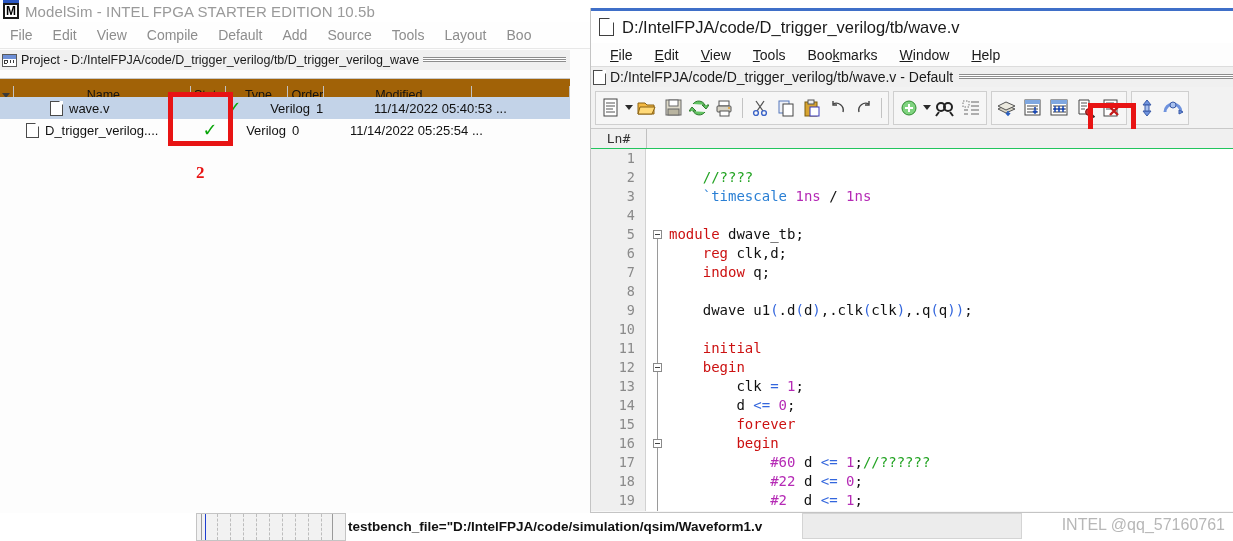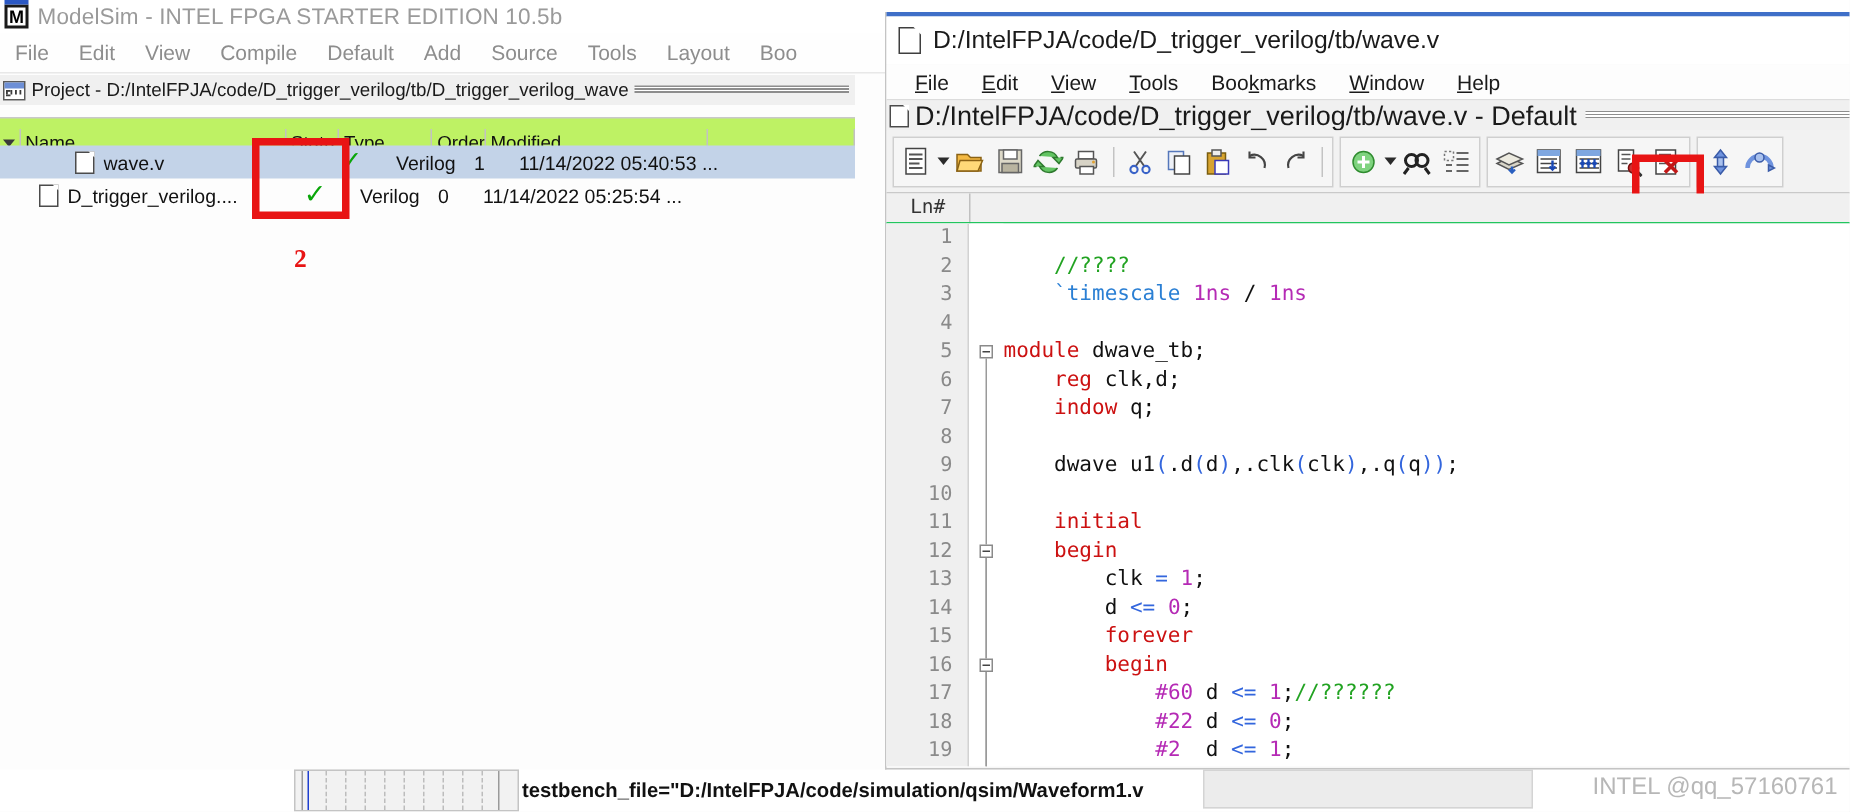--- a/index.html
+++ b/index.html
@@ -51,40 +51,40 @@
       linear-gradient(to right,#3b3b3b 1px,transparent 1px) repeat-x,
       linear-gradient(to bottom,#3b3b3b 1px,transparent 1px) repeat-y;
     background-size:3px 3px,3px 3px;
   }
   .proj-header-text{font-size:12.5px;color:#1a1a1a;white-space:nowrap;}
   .proj-header-grip{flex:1;margin:0 4px;height:7px;
     background:linear-gradient(to bottom,#8d8d8d 1px,#ffffff 1px,#ffffff 2px,#8d8d8d 2px,#8d8d8d 3px,#ffffff 3px,#ffffff 4px,#8d8d8d 4px,#8d8d8d 5px,transparent 5px);
   }
   .col-header{
     position:absolute;left:0;top:78px;width:570px;height:35px;
-    background:#bef264;border-top:1px solid #c9c9c9;border-bottom:1px solid #b9b9b9;
-    display:flex;align-items:center;box-sizing:border-box;font-size:12.5px;color:#111;
+    background:#a16207;border-top:1px solid #c9c9c9;border-bottom:1px solid #b9b9b9;
+    display:flex;align-items:center;box-sizing:border-box;font-size:12.5px;color:#111;text-align:center;
   }
   .col-cell{border-right:1px solid #c2c2c2;height:19px;line-height:19px;padding-left:3px;box-sizing:border-box;overflow:hidden;white-space:nowrap;}
   .col-sortmark{width:14px;display:flex;align-items:center;justify-content:center;border-right:1px solid #c2c2c2;height:19px;box-sizing:border-box;}
   .col-sortmark span{border-left:4px solid transparent;border-right:4px solid transparent;border-top:5px solid #3a3a3a;display:block;}
   .file-list{position:absolute;left:0;top:97px;width:570px;height:60px;}
   .file-row{height:22px;display:flex;align-items:center;font-size:13px;color:#111;box-sizing:border-box;}
   .file-row.selected{background:#c3d3e8;padding-left:24px;}
   .doc-icon{
     width:13px;height:15px;margin-left:26px;margin-right:6px;position:relative;flex:0 0 auto;
     background:#ffffff;border:1px solid #4b4b4b;box-sizing:border-box;
   }
   .doc-icon::after{content:"";position:absolute;right:-1px;top:-1px;border-left:4px solid transparent;border-top:4px solid #ffffff;}
   .cell-name{width:135px;white-space:nowrap;overflow:hidden;}
   .cell-status{width:60px;display:flex;justify-content:center;align-items:center;}
   .check{color:#0aa60a;font-size:18px;font-weight:bold;line-height:1;font-family:"DejaVu Sans",sans-serif;}
-  .cell-type{width:52px;overflow:hidden;white-space:nowrap;}
+  .cell-type{width:52px;overflow:hidden;white-space:nowrap;text-align:center;}
   .cell-order{width:30px;}
-  .cell-mod{width:190px;white-space:nowrap;}
+  .cell-mod{width:190px;white-space:nowrap;margin-left:28px;}
   
   .wave-strip{
     position:absolute;left:196px;top:513px;width:150px;height:28px;
     background:#f2f2f2;border:1px solid #c4c4c4;box-sizing:border-box;overflow:hidden;
   }
   .wave-strip .vline{position:absolute;top:0;bottom:0;width:1px;}
   .bottom-status{
     position:absolute;left:0;top:513px;width:1233px;height:28px;background:#ffffff;
   }
   .bottom-status-text{
@@ -122,21 +122,21 @@
   .ed-menu-item u{text-decoration:underline;}
   .ed-tabbar{
     position:absolute;left:0;top:59px;width:661px;height:20px;background:#f0f0f0;
     display:flex;align-items:center;padding-left:2px;box-sizing:border-box;overflow:hidden;
   }
   .ed-tab-icon{
     width:13px;height:15px;border:1px solid #4b4b4b;background:#fff;box-sizing:border-box;
     margin-right:4px;position:relative;flex:0 0 auto;
   }
   .ed-tab-icon::after{content:"";position:absolute;right:-1px;top:-1px;border-left:4px solid transparent;border-top:4px solid #ffffff;}
-  .ed-tab-text{font-size:18px;color:#1a1a1a;white-space:nowrap;}
+  .ed-tab-text{font-size:14px;color:#1a1a1a;white-space:nowrap;}
   .ed-tab-grip{flex:1;margin:0 6px;height:7px;
     background:linear-gradient(to bottom,#8d8d8d 1px,#ffffff 1px,#ffffff 2px,#8d8d8d 2px,#8d8d8d 3px,#ffffff 3px,#ffffff 4px,#8d8d8d 4px,#8d8d8d 5px,transparent 5px);
   }
   .ed-toolbar{
     position:absolute;left:0;top:79px;width:661px;height:42px;
     background:#f2f2f2;border-bottom:1px solid #c9c9c9;box-sizing:border-box;
     display:flex;align-items:center;
   }
   .tb-group{display:flex;align-items:center;height:34px;border:1px solid #cfcfcf;background:#f6f6f6;margin-left:4px;padding:0 2px;box-sizing:border-box;}
   .tb-btn{width:26px;height:26px;display:flex;align-items:center;justify-content:center;position:relative;}

